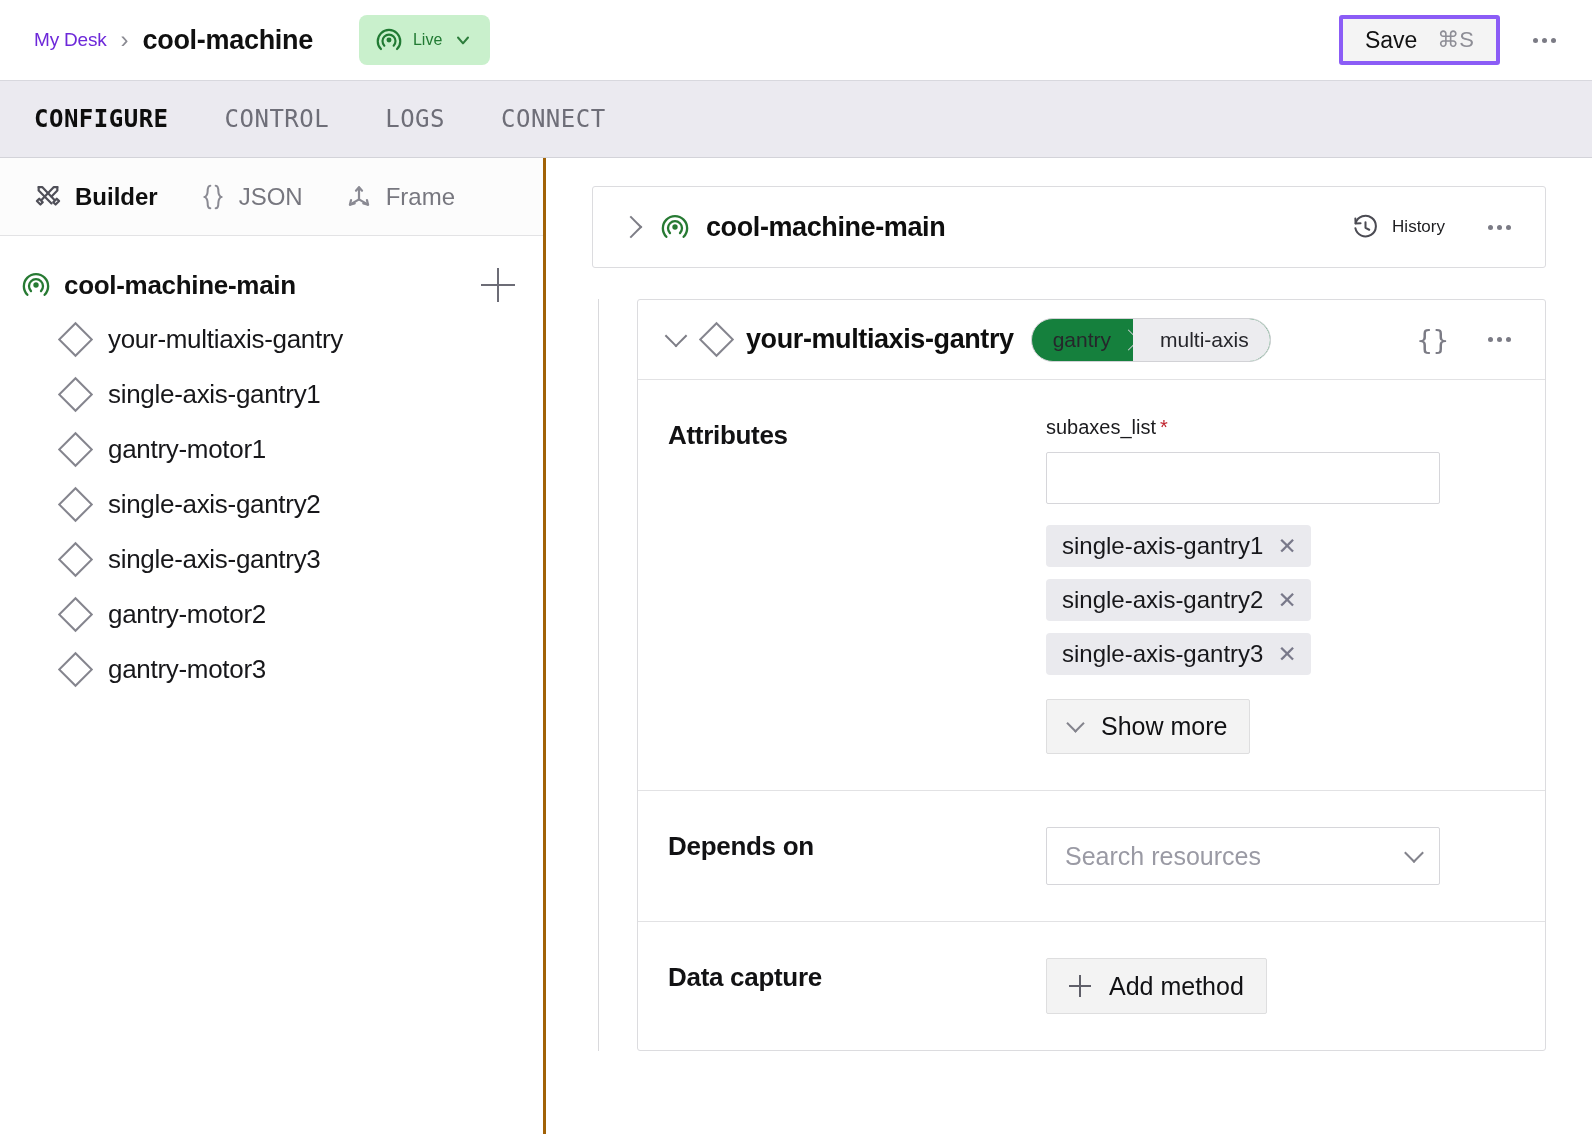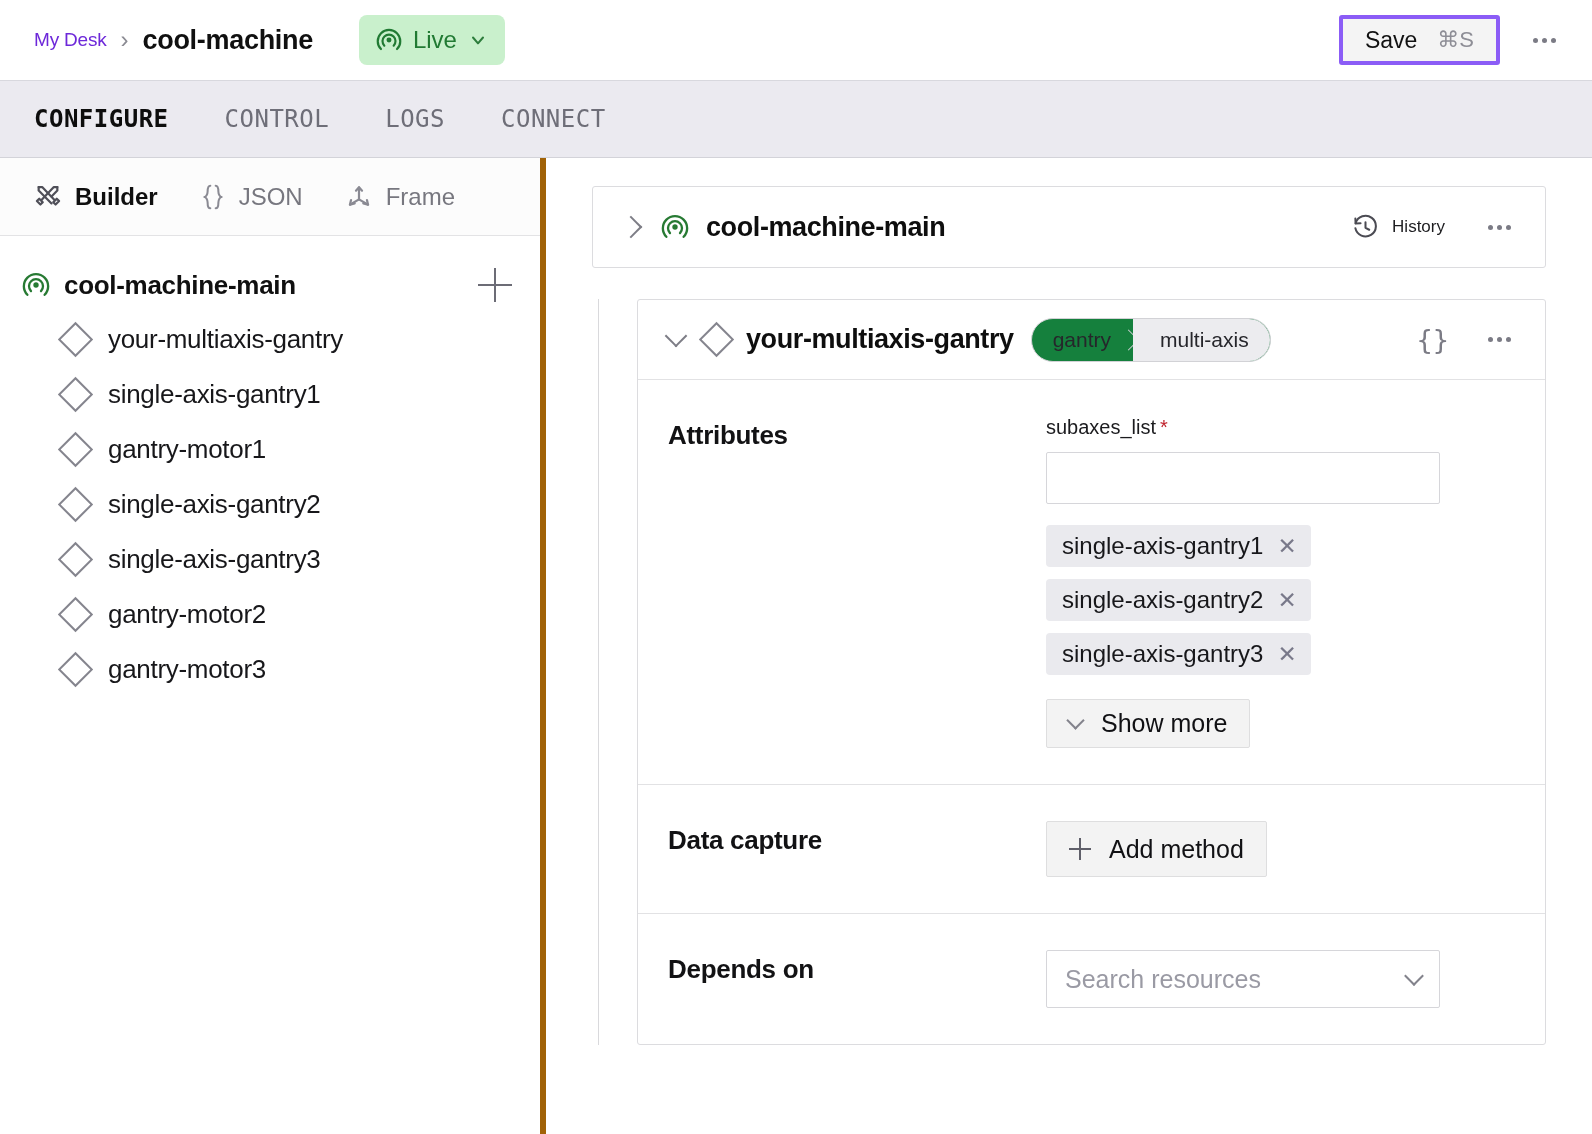--- a/index.html
+++ b/index.html
@@ -41,21 +41,21 @@
     height: 50px;
     display: flex;
     align-items: center;
     gap: 11px;
     padding: 0 17px;
     background: #c9f0cc;
     border-radius: 8px;
     cursor: pointer;
   }
   .live-badge .lbl {
-    font-size: 24px;
+    font-size: 16px;
     color: #217a33;
   }
   .spacer { flex: 1 1 auto; }
   .save-btn {
     height: 50px;
     min-width: 160px;
     display: flex;
     align-items: center;
     justify-content: center;
     gap: 20px;
@@ -105,21 +105,21 @@
   
   .body {
     display: flex;
     height: calc(1134px - 80px - 78px);
   }
 
   
   .sidebar {
     width: 546px;
     flex: 0 0 546px;
-    border-right: 6px solid #a16207;
+    border-right: 3px solid #a16207;
     background: #ffffff;
     display: flex;
     flex-direction: column;
   }
   .sidebar-toolbar {
     height: 78px;
     display: flex;
     align-items: center;
     gap: 0;
     padding: 0 34px;
@@ -345,21 +345,21 @@
   }
   .chip .x {
     font-size: 23px; color: #79798a; cursor: pointer; line-height: 1;
   }
 
   .showmore {
     margin-top: 24px;
     display: inline-flex;
     align-items: center;
     gap: 19px;
-    height: 49px;
+    height: 55px;
     padding: 0 22px;
     background: #f3f3f3;
     border: 1px solid #dededf;
     border-radius: 2px;
     font-size: 25px;
     color: #111114;
     cursor: pointer;
   }
   .chev-sm {
     width: 13px; height: 13px;
@@ -619,36 +619,36 @@
             </div>
 
             <div class="showmore">
               <span class="chev-sm"></span>
               <span>Show more</span>
             </div>
           </div>
         </div>
 
         <div class="frow">
+          <div class="flabel">Depends on</div>
+          <div class="fbody">
+            <div class="select-box">
+              <span class="ph">Search resources</span>
+              <span class="cv"></span>
+            </div>
+          </div>
+        </div>
+
+        <div class="frow">
           <div class="flabel">Data capture</div>
           <div class="fbody">
             <div class="addmethod">
               <span class="plus-sm"></span>
               <span>Add method</span>
             </div>
           </div>
         </div>
 
-        <div class="frow">
-          <div class="flabel">Depends on</div>
-          <div class="fbody">
-            <div class="select-box">
-              <span class="ph">Search resources</span>
-              <span class="cv"></span>
-            </div>
-          </div>
-        </div>
-
       </div>
     </div>
 
   </div>
 </div>
 
 </body></html>

